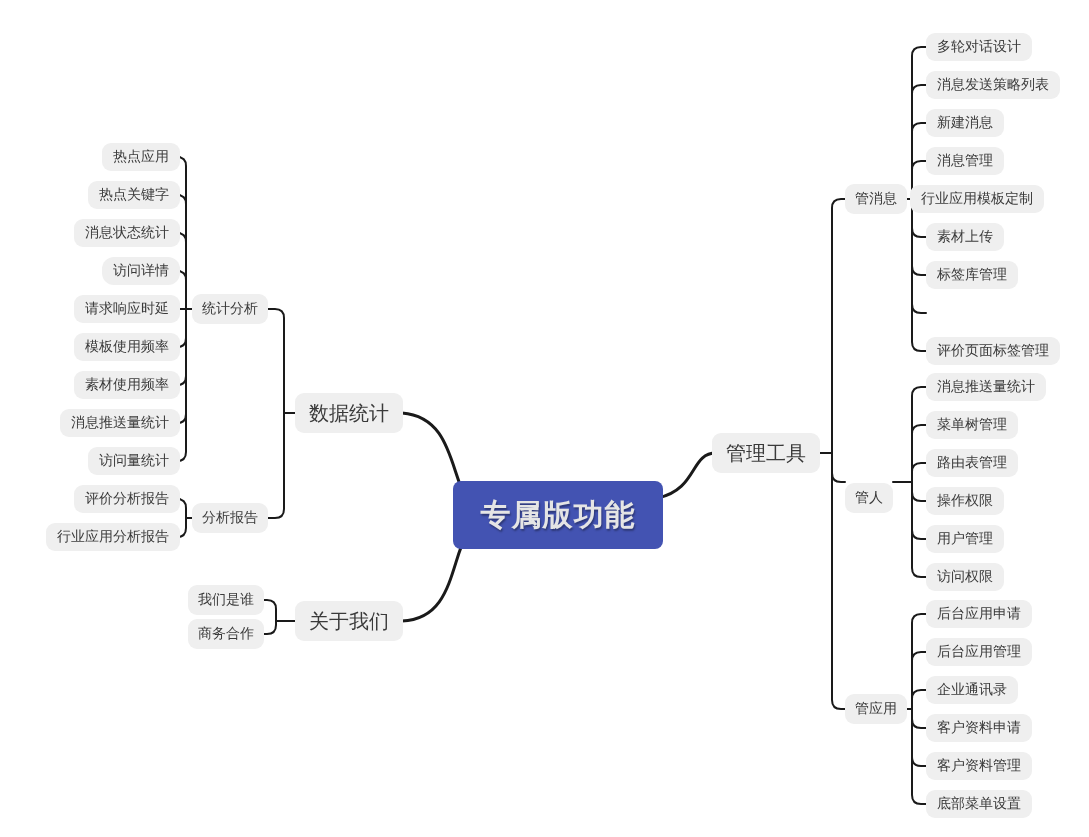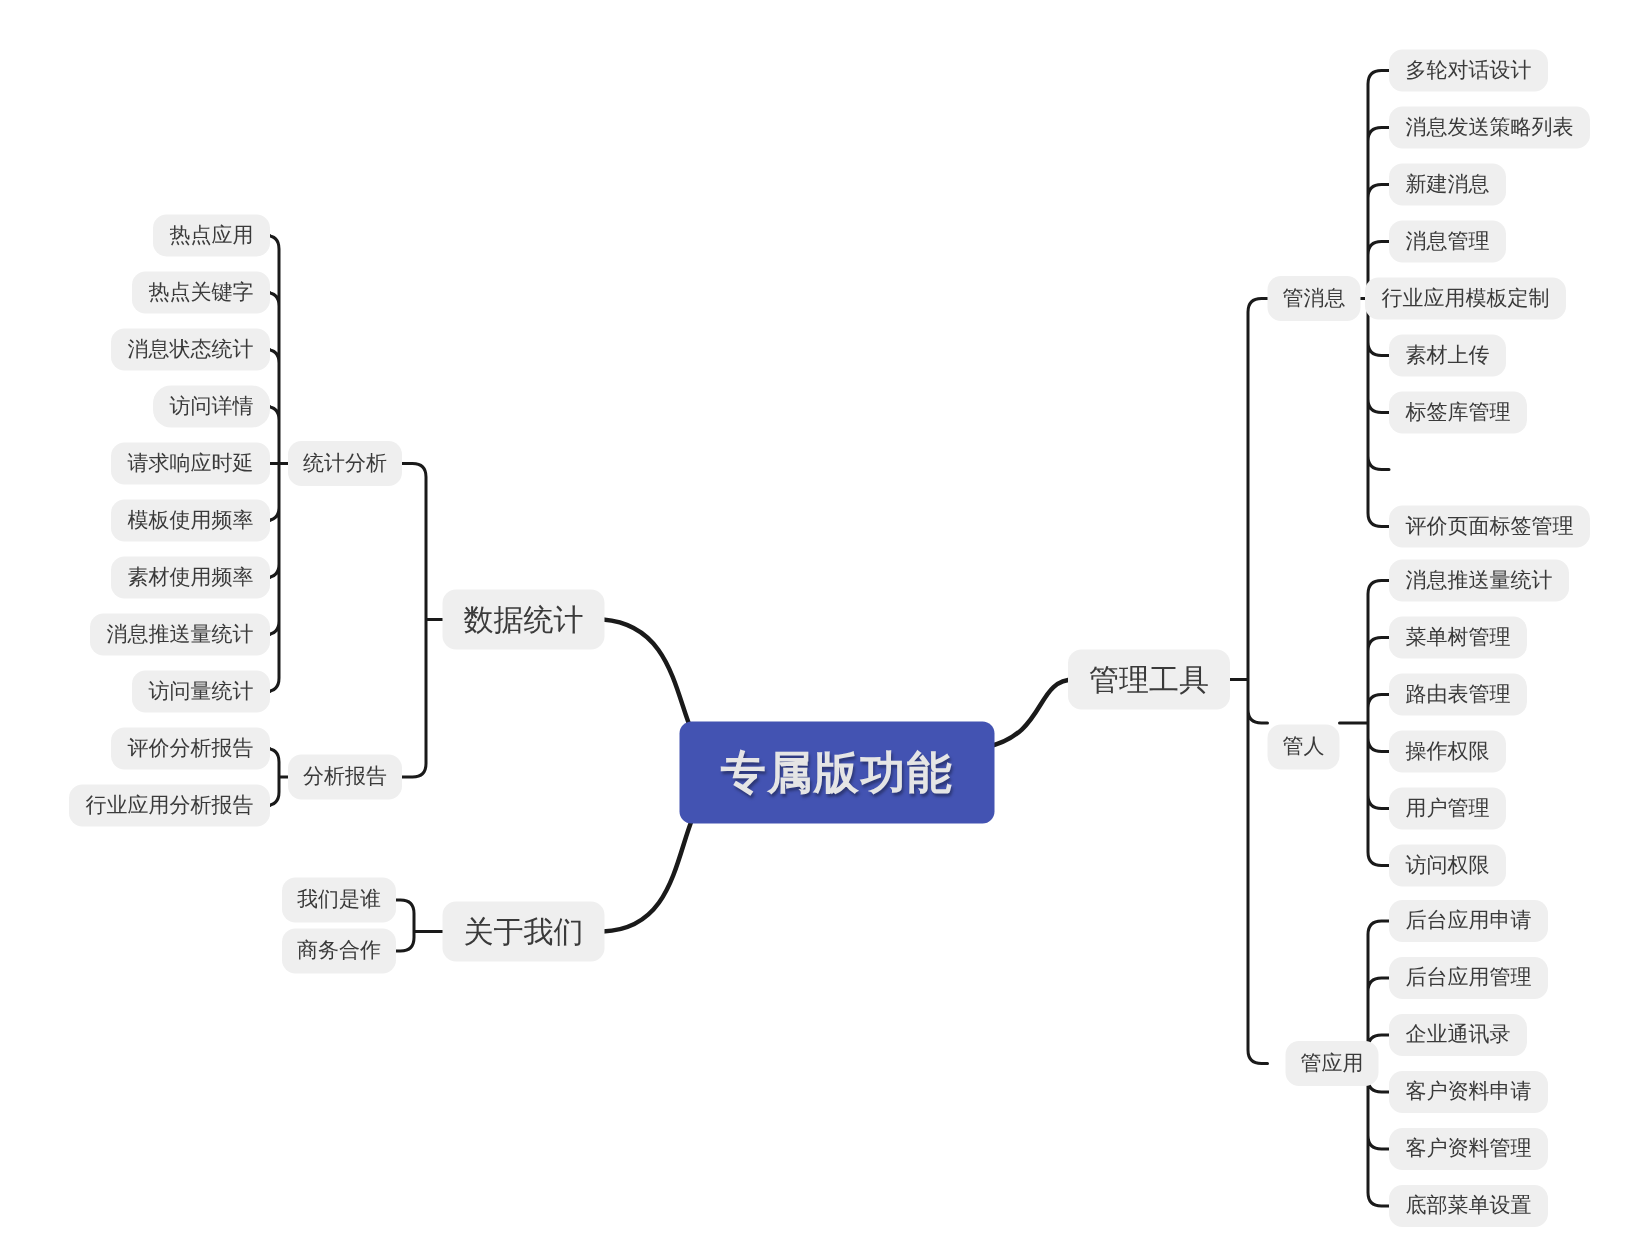--- a/index.html
+++ b/index.html
@@ -65,21 +65,21 @@
   <div class="node l1" style="left:295px;top:601px;width:108px;height:40px;">关于我们</div>
   <div class="node l1" style="left:712px;top:433px;width:108px;height:40px;">管理工具</div>
 
   <div class="node l2" style="left:192px;top:294px;width:76px;height:30px;">统计分析</div>
   <div class="node l2" style="left:192px;top:503px;width:76px;height:30px;">分析报告</div>
   <div class="node l2" style="left:188px;top:585px;width:76px;height:30px;">我们是谁</div>
   <div class="node l2" style="left:188px;top:619px;width:76px;height:30px;">商务合作</div>
 
   <div class="node l2" style="left:845px;top:184px;width:62px;height:30px;">管消息</div>
   <div class="node l2" style="left:845px;top:467px;width:48px;height:30px;margin-top:16px;">管人</div>
-  <div class="node l2" style="left:845px;top:694px;width:62px;height:30px;margin-left:12px;">管应用</div>
+  <div class="node l2" style="left:845px;top:694px;width:62px;height:30px;">管应用</div>
 
   <div class="node leaf" style="right:909px;top:143px;">热点应用</div>
   <div class="node leaf" style="right:909px;top:181px;">热点关键字</div>
   <div class="node leaf" style="right:909px;top:219px;">消息状态统计</div>
   <div class="node leaf" style="right:909px;top:257px;border-radius:12px;">访问详情</div>
   <div class="node leaf" style="right:909px;top:295px;">请求响应时延</div>
   <div class="node leaf" style="right:909px;top:333px;">模板使用频率</div>
   <div class="node leaf" style="right:909px;top:371px;">素材使用频率</div>
   <div class="node leaf" style="right:909px;top:409px;">消息推送量统计</div>
   <div class="node leaf" style="right:909px;top:447px;">访问量统计</div>

